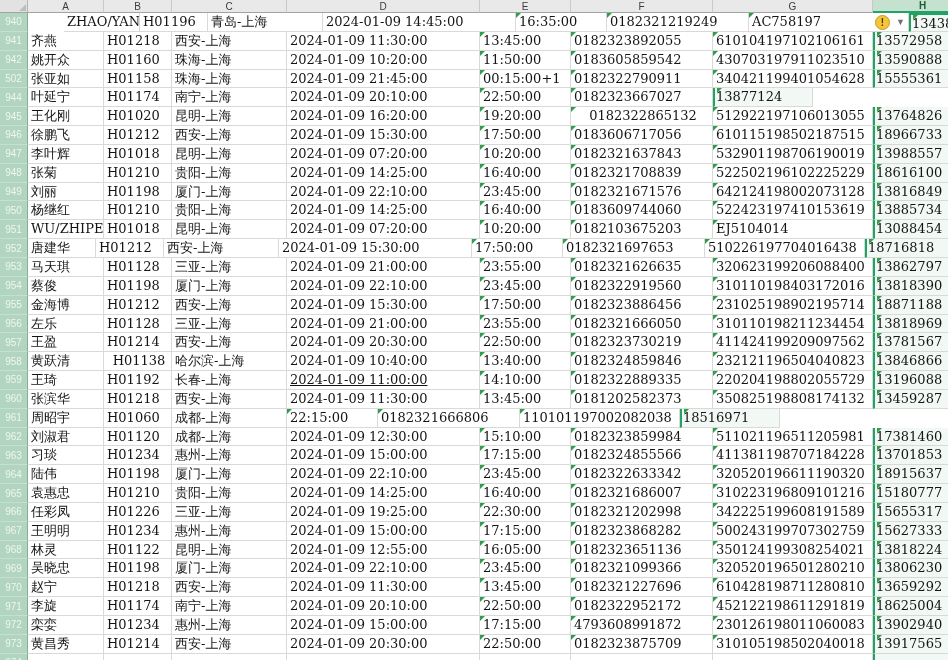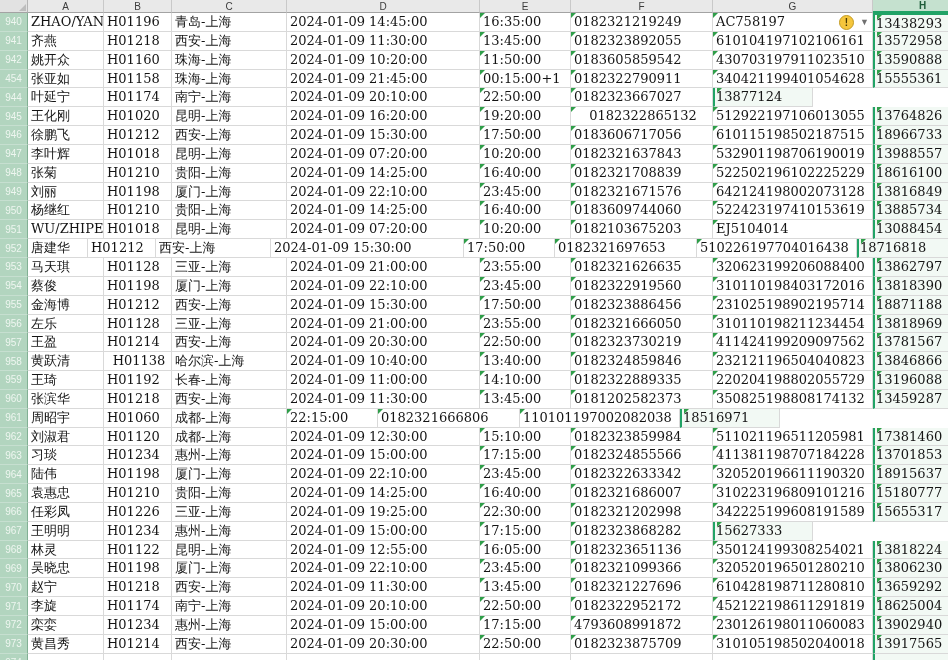--- a/index.html
+++ b/index.html
@@ -64,21 +64,21 @@
       <div class="ch" style="width: 115px;">C</div>
       <div class="ch" style="width: 193px;">D</div>
       <div class="ch" style="width: 91px;">E</div>
       <div class="ch" style="width: 142px;">F</div>
       <div class="ch" style="width: 160px;">G</div>
       <div class="ch sel-hdr" style="width: 100px;">H</div>
     </div>
   <div id="grid-body">
       <div class="row">
         <div class="rn">940</div>
-        <div class="cell" style="width: 76px;"><span>ZHAO/YAN</span></div>
+        <div class="cell" style="width: 76px; margin-left: 36px;"><span>ZHAO/YAN</span></div>
         <div class="cell" style="width: 68px;"><span>H01196</span></div>
         <div class="cell" style="width: 115px;"><span>青岛-上海</span></div>
         <div class="cell" style="width: 193px;"><span>2024-01-09 14:45:00</span></div>
         <div class="cell" style="width: 91px;"><span class="tri"></span><span>16:35:00</span></div>
         <div class="cell" style="width: 142px;"><span class="tri"></span><span>0182321219249</span></div>
         <div class="cell" style="width: 160px;"><span class="tri"></span><span>AC758197</span><span class="warn-badge">!</span><span class="warn-arrow">▼</span></div>
         <div class="cell sel sel-top" style="width: 100px;"><span class="tri"></span><span>13438293</span></div>
       </div>
       <div class="row">
         <div class="rn">941</div>
@@ -96,21 +96,21 @@
         <div class="cell" style="width: 76px;"><span>姚开众</span></div>
         <div class="cell" style="width: 68px;"><span>H01160</span></div>
         <div class="cell" style="width: 115px;"><span>珠海-上海</span></div>
         <div class="cell" style="width: 193px;"><span>2024-01-09 10:20:00</span></div>
         <div class="cell" style="width: 91px;"><span class="tri"></span><span>11:50:00</span></div>
         <div class="cell" style="width: 142px;"><span class="tri"></span><span>0183605859542</span></div>
         <div class="cell" style="width: 160px;"><span class="tri"></span><span>430703197911023510</span></div>
         <div class="cell sel" style="width: 100px;"><span class="tri"></span><span>13590888</span></div>
       </div>
       <div class="row">
-        <div class="rn">454</div>
+        <div class="rn">502</div>
         <div class="cell" style="width: 76px;"><span>张亚如</span></div>
         <div class="cell" style="width: 68px;"><span>H01158</span></div>
         <div class="cell" style="width: 115px;"><span>珠海-上海</span></div>
         <div class="cell" style="width: 193px;"><span>2024-01-09 21:45:00</span></div>
         <div class="cell" style="width: 91px;"><span class="tri"></span><span>00:15:00+1</span></div>
         <div class="cell" style="width: 142px;"><span class="tri"></span><span>0182322790911</span></div>
         <div class="cell" style="width: 160px;"><span class="tri"></span><span>340421199401054628</span></div>
         <div class="cell sel" style="width: 100px;"><span class="tri"></span><span>15555361</span></div>
       </div>
       <div class="row">
@@ -195,21 +195,21 @@
         <div class="cell" style="width: 68px;"><span>H01018</span></div>
         <div class="cell" style="width: 115px;"><span>昆明-上海</span></div>
         <div class="cell" style="width: 193px;"><span>2024-01-09 07:20:00</span></div>
         <div class="cell" style="width: 91px;"><span class="tri"></span><span>10:20:00</span></div>
         <div class="cell" style="width: 142px;"><span class="tri"></span><span>0182103675203</span></div>
         <div class="cell" style="width: 160px;"><span class="tri"></span><span>EJ5104014</span></div>
         <div class="cell sel" style="width: 100px;"><span class="tri"></span><span>13088454</span></div>
       </div>
       <div class="row">
         <div class="rn">952</div>
-        <div class="cell" style="width: 60px; font-family: Liberation Serif, serif;"><span>唐建华</span></div>
+        <div class="cell" style="width: 68px; font-family: Liberation Serif, serif;"><span>唐建华</span></div>
         <div class="cell" style="width: 68px;"><span>H01212</span></div>
         <div class="cell" style="width: 115px;"><span>西安-上海</span></div>
         <div class="cell" style="width: 193px;"><span>2024-01-09 15:30:00</span></div>
         <div class="cell" style="width: 91px;"><span class="tri"></span><span>17:50:00</span></div>
         <div class="cell" style="width: 142px;"><span class="tri"></span><span>0182321697653</span></div>
         <div class="cell" style="width: 160px;"><span class="tri"></span><span>510226197704016438</span></div>
         <div class="cell sel" style="width: 100px;"><span class="tri"></span><span>18716818</span></div>
       </div>
       <div class="row">
         <div class="rn">953</div>
@@ -275,21 +275,21 @@
         <div class="cell" style="width: 91px;"><span class="tri"></span><span>13:40:00</span></div>
         <div class="cell" style="width: 142px;"><span class="tri"></span><span>0182324859846</span></div>
         <div class="cell" style="width: 160px;"><span class="tri"></span><span>232121196504040823</span></div>
         <div class="cell sel" style="width: 100px;"><span class="tri"></span><span>13846866</span></div>
       </div>
       <div class="row">
         <div class="rn">959</div>
         <div class="cell" style="width: 76px;"><span>王琦</span></div>
         <div class="cell" style="width: 68px;"><span>H01192</span></div>
         <div class="cell" style="width: 115px;"><span>长春-上海</span></div>
-        <div class="cell" style="width: 193px;"><span>2024-01-09 11:00:00</span></div>
+        <div class="cell" style="width: 193px; text-decoration: underline;"><span>2024-01-09 11:00:00</span></div>
         <div class="cell" style="width: 91px;"><span class="tri"></span><span>14:10:00</span></div>
         <div class="cell" style="width: 142px;"><span class="tri"></span><span>0182322889335</span></div>
         <div class="cell" style="width: 160px;"><span class="tri"></span><span>220204198802055729</span></div>
         <div class="cell sel" style="width: 100px;"><span class="tri"></span><span>13196088</span></div>
       </div>
       <div class="row">
         <div class="rn">960</div>
         <div class="cell" style="width: 76px;"><span>张滨华</span></div>
         <div class="cell" style="width: 68px;"><span>H01218</span></div>
         <div class="cell" style="width: 115px;"><span>西安-上海</span></div>
@@ -365,20 +365,21 @@
         <div class="cell sel" style="width: 100px;"><span class="tri"></span><span>15655317</span></div>
       </div>
       <div class="row">
         <div class="rn">967</div>
         <div class="cell" style="width: 76px;"><span>王明明</span></div>
         <div class="cell" style="width: 68px;"><span>H01234</span></div>
         <div class="cell" style="width: 115px;"><span>惠州-上海</span></div>
         <div class="cell" style="width: 193px;"><span>2024-01-09 15:00:00</span></div>
         <div class="cell" style="width: 91px;"><span class="tri"></span><span>17:15:00</span></div>
         <div class="cell" style="width: 142px;"><span class="tri"></span><span>0182323868282</span></div>
+        <div class="cell" style="width: 160px;"><span class="tri"></span><span>500243199707302759</span></div>
         <div class="cell sel" style="width: 100px;"><span class="tri"></span><span>15627333</span></div>
       </div>
       <div class="row">
         <div class="rn">968</div>
         <div class="cell" style="width: 76px;"><span>林灵</span></div>
         <div class="cell" style="width: 68px;"><span>H01122</span></div>
         <div class="cell" style="width: 115px;"><span>昆明-上海</span></div>
         <div class="cell" style="width: 193px;"><span>2024-01-09 12:55:00</span></div>
         <div class="cell" style="width: 91px;"><span class="tri"></span><span>16:05:00</span></div>
         <div class="cell" style="width: 142px;"><span class="tri"></span><span>0182323651136</span></div>

